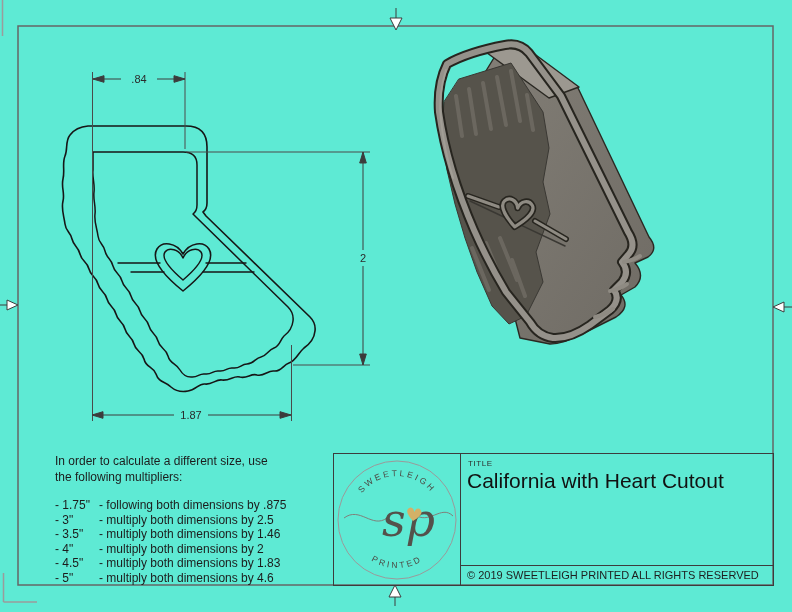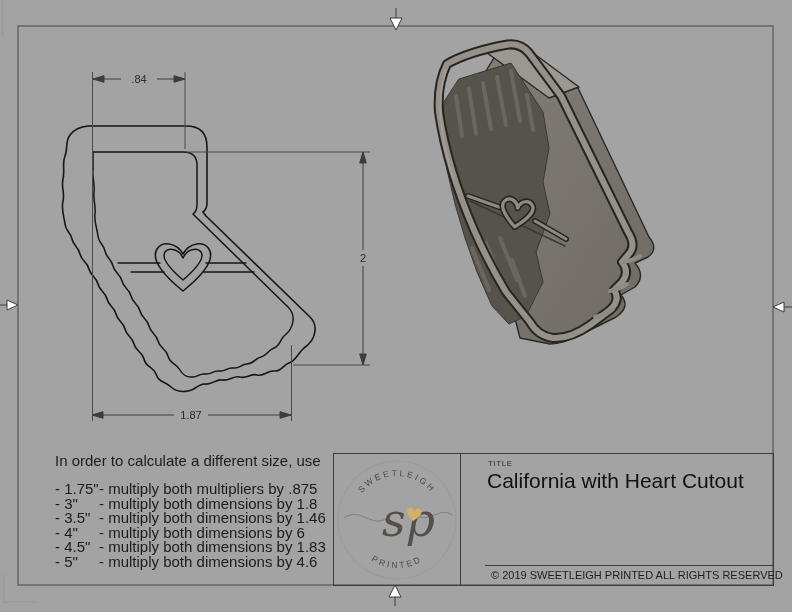--- a/index.html
+++ b/index.html
@@ -1,33 +1,33 @@
 <!DOCTYPE html>
 <html><head>
 <meta charset="utf-8">
 <style>
   html,body{margin:0;padding:0;background:#ffffff;}
-  #stage{position:relative;width:792px;height:612px;background:#a3a3a3;overflow:hidden;
+  #stage{position:relative;width:792px;height:612px;background:#5eead4;overflow:hidden;
          font-family:"Liberation Sans",sans-serif;color:#1c1c1c;}
   #sheet-svg{position:absolute;left:0;top:0;z-index:1;}
   .dimtext{font-family:"Liberation Sans",sans-serif;font-size:11px;fill:#2b2b2b;}
   
-  #instructions{position:absolute;left:55px;top:453px;z-index:2;font-size:15px;line-height:16px;}
+  #instructions{position:absolute;left:55px;top:453px;z-index:2;font-size:12px;line-height:16px;}
   #instructions .rows{margin-top:13px;line-height:14.6px;}
   #instructions .row{white-space:pre;}
   #instructions .sz{display:inline-block;width:44px;}
   
   #title-block{position:absolute;left:333px;top:453px;width:439px;height:131px;
                border:1px solid #3c3c3c;z-index:2;background:transparent;}
   #logo-cell{position:absolute;left:0;top:0;width:126px;height:131px;border-right:1px solid #3c3c3c;}
-  #title-cell{position:absolute;left:127px;top:0;right:0;bottom:0;margin-left:20px;}
+  #title-cell{position:absolute;left:127px;top:0;right:0;bottom:0;}
   #title-label{position:absolute;left:7px;top:5px;font-size:8px;letter-spacing:.6px;color:#2e2e2e;}
   #title-text{position:absolute;left:6px;top:15px;font-size:21px;color:#111;white-space:nowrap;}
   #copyright-row{position:absolute;left:127px;right:0;bottom:0;height:19px;border-top:1px solid #3c3c3c;
-                 font-size:11px;line-height:19px;padding-left:6px;color:#1e1e1e;white-space:nowrap;margin-left:24px;}
+                 font-size:11px;line-height:19px;padding-left:6px;color:#1e1e1e;white-space:nowrap;}
   .logo-arc{font-size:8.5px;letter-spacing:2.5px;fill:#4c4a44;}
   .logo-mono{font-family:"DejaVu Serif",serif;font-style:italic;font-size:46px;fill:#54514b;}
 </style>
 </head>
 <body>
 
 <div id="stage">
 
   <svg id="sheet-svg" width="792" height="612" viewBox="0 0 792 612">
 
@@ -196,25 +196,26 @@
           <path stroke="#8f8b83" stroke-width="3.2" d="M0,15 C-12,5 -18,-4 -14,-9 C-10,-14 -2,-12 0,-4 C2,-12 10,-14 14,-9 C18,-4 12,5 0,15 Z"></path>
         </g>
       </g>
 
       <path fill="none" stroke="#a5a199" stroke-width="2" opacity="0.8" d="M446,70 Q438,95 441,120 Q444,150 453,178"></path>
     </g>
   </svg>
 
   <div id="instructions">
     <div>In order to calculate a different size, use</div>
+    <div>the following multipliers:</div>
     <div class="rows">
-      <div class="row"><span class="sz">- 1.75"</span><span>- multiply both multipliers by .875</span></div>
-      <div class="row"><span class="sz">- 3"</span><span>- multiply both dimensions by 1.8</span></div>
+      <div class="row"><span class="sz">- 1.75"</span><span>- following both dimensions by .875</span></div>
+      <div class="row"><span class="sz">- 3"</span><span>- multiply both dimensions by 2.5</span></div>
       <div class="row"><span class="sz">- 3.5"</span><span>- multiply both dimensions by 1.46</span></div>
-      <div class="row"><span class="sz">- 4"</span><span>- multiply both dimensions by 6</span></div>
+      <div class="row"><span class="sz">- 4"</span><span>- multiply both dimensions by 2</span></div>
       <div class="row"><span class="sz">- 4.5"</span><span>- multiply both dimensions by 1.83</span></div>
       <div class="row"><span class="sz">- 5"</span><span>- multiply both dimensions by 4.6</span></div>
     </div>
   </div>
 
   <div id="title-block">
     <div id="logo-cell">
       <svg width="126" height="131" viewBox="0 0 126 131">
         <circle cx="63" cy="66" r="59" fill="none" stroke="#9a9a9a" stroke-width="1"></circle>
         <defs>

